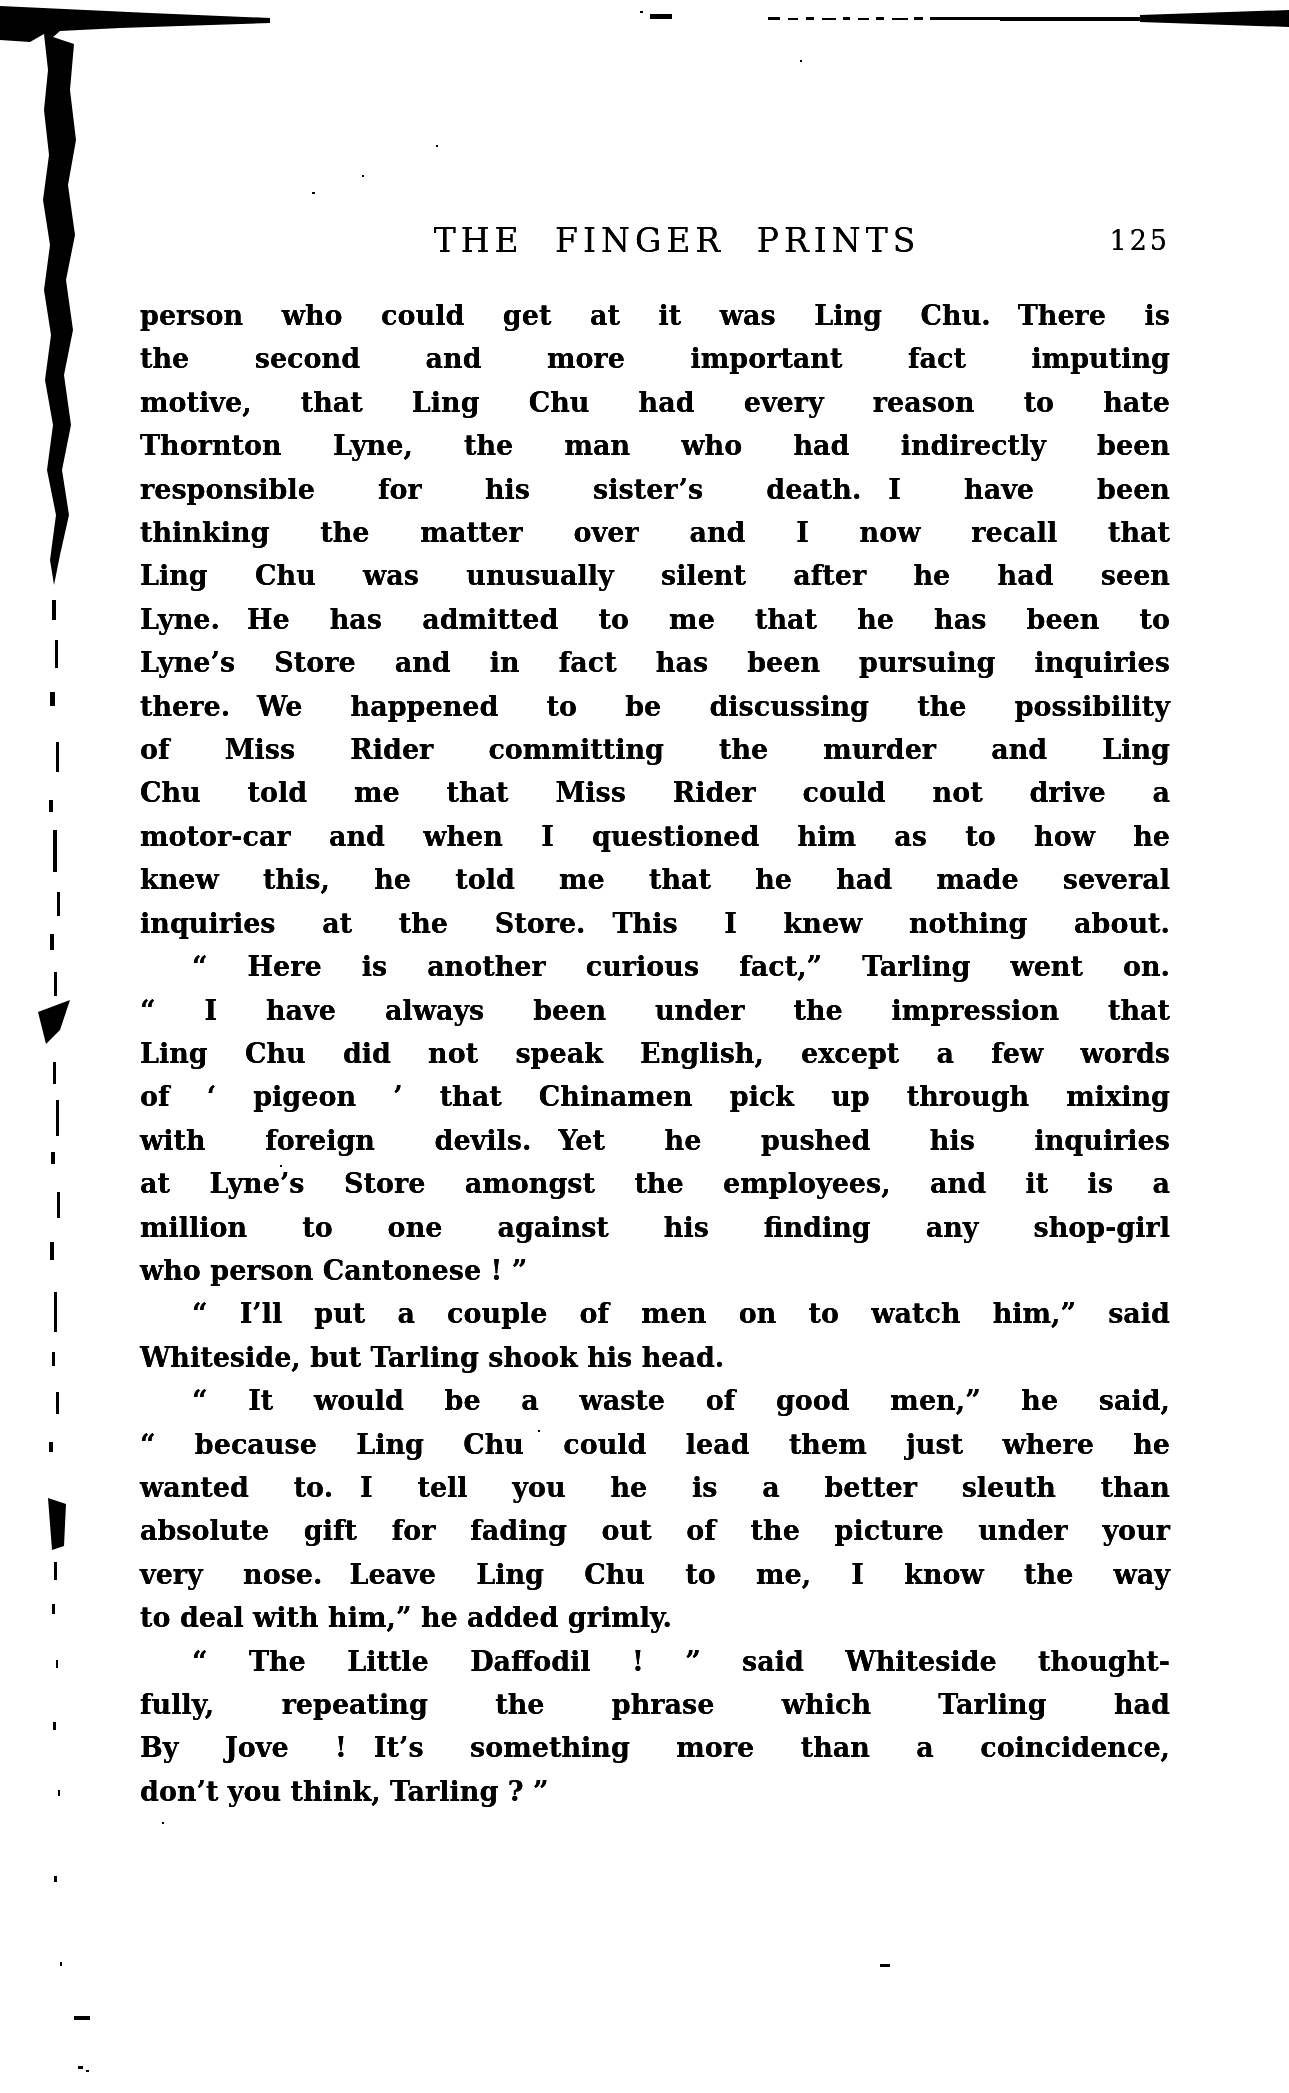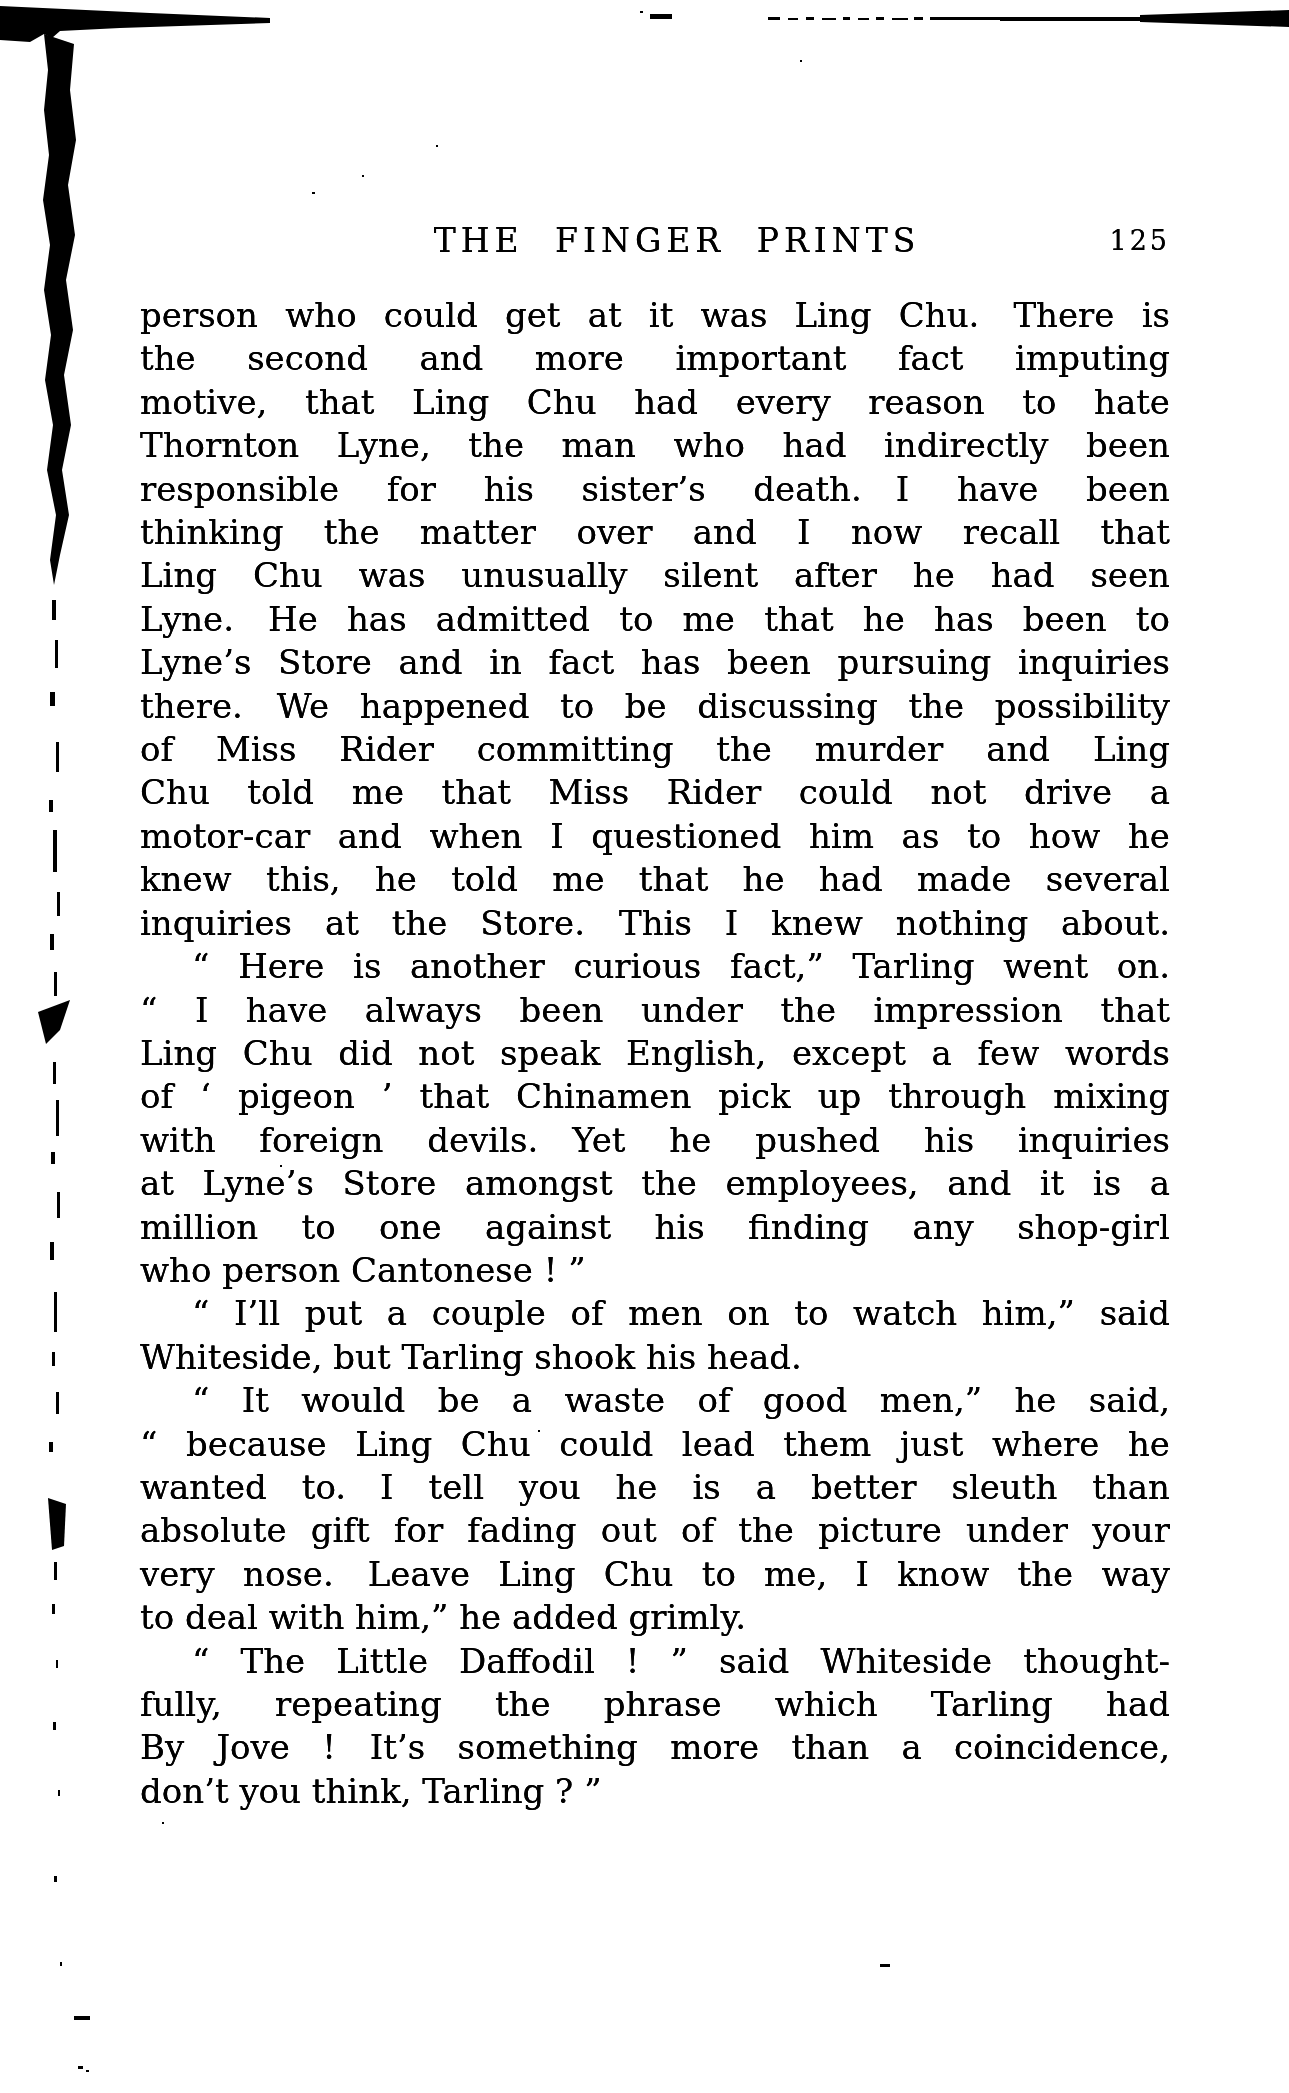--- a/index.html
+++ b/index.html
@@ -49,23 +49,24 @@
     top: 4px;
     font-size: 27px;
     letter-spacing: 3px;
     text-shadow: 0 0 0.6px currentColor;
   }
   .body-text {
     position: absolute;
     left: 140px;
     top: 294px;
     width: 1030px;
-    font-size: 34px;
+    font-size: 27px;
     line-height: 43.4px;
     text-shadow: 0 0 0.6px currentColor;
+    font-weight: bold;
   }
   .line {
     text-align: justify;
     text-align-last: justify;
   }
   .line.last {
     text-align-last: left;
   }
   .line.indent {
     text-indent: 52px;

